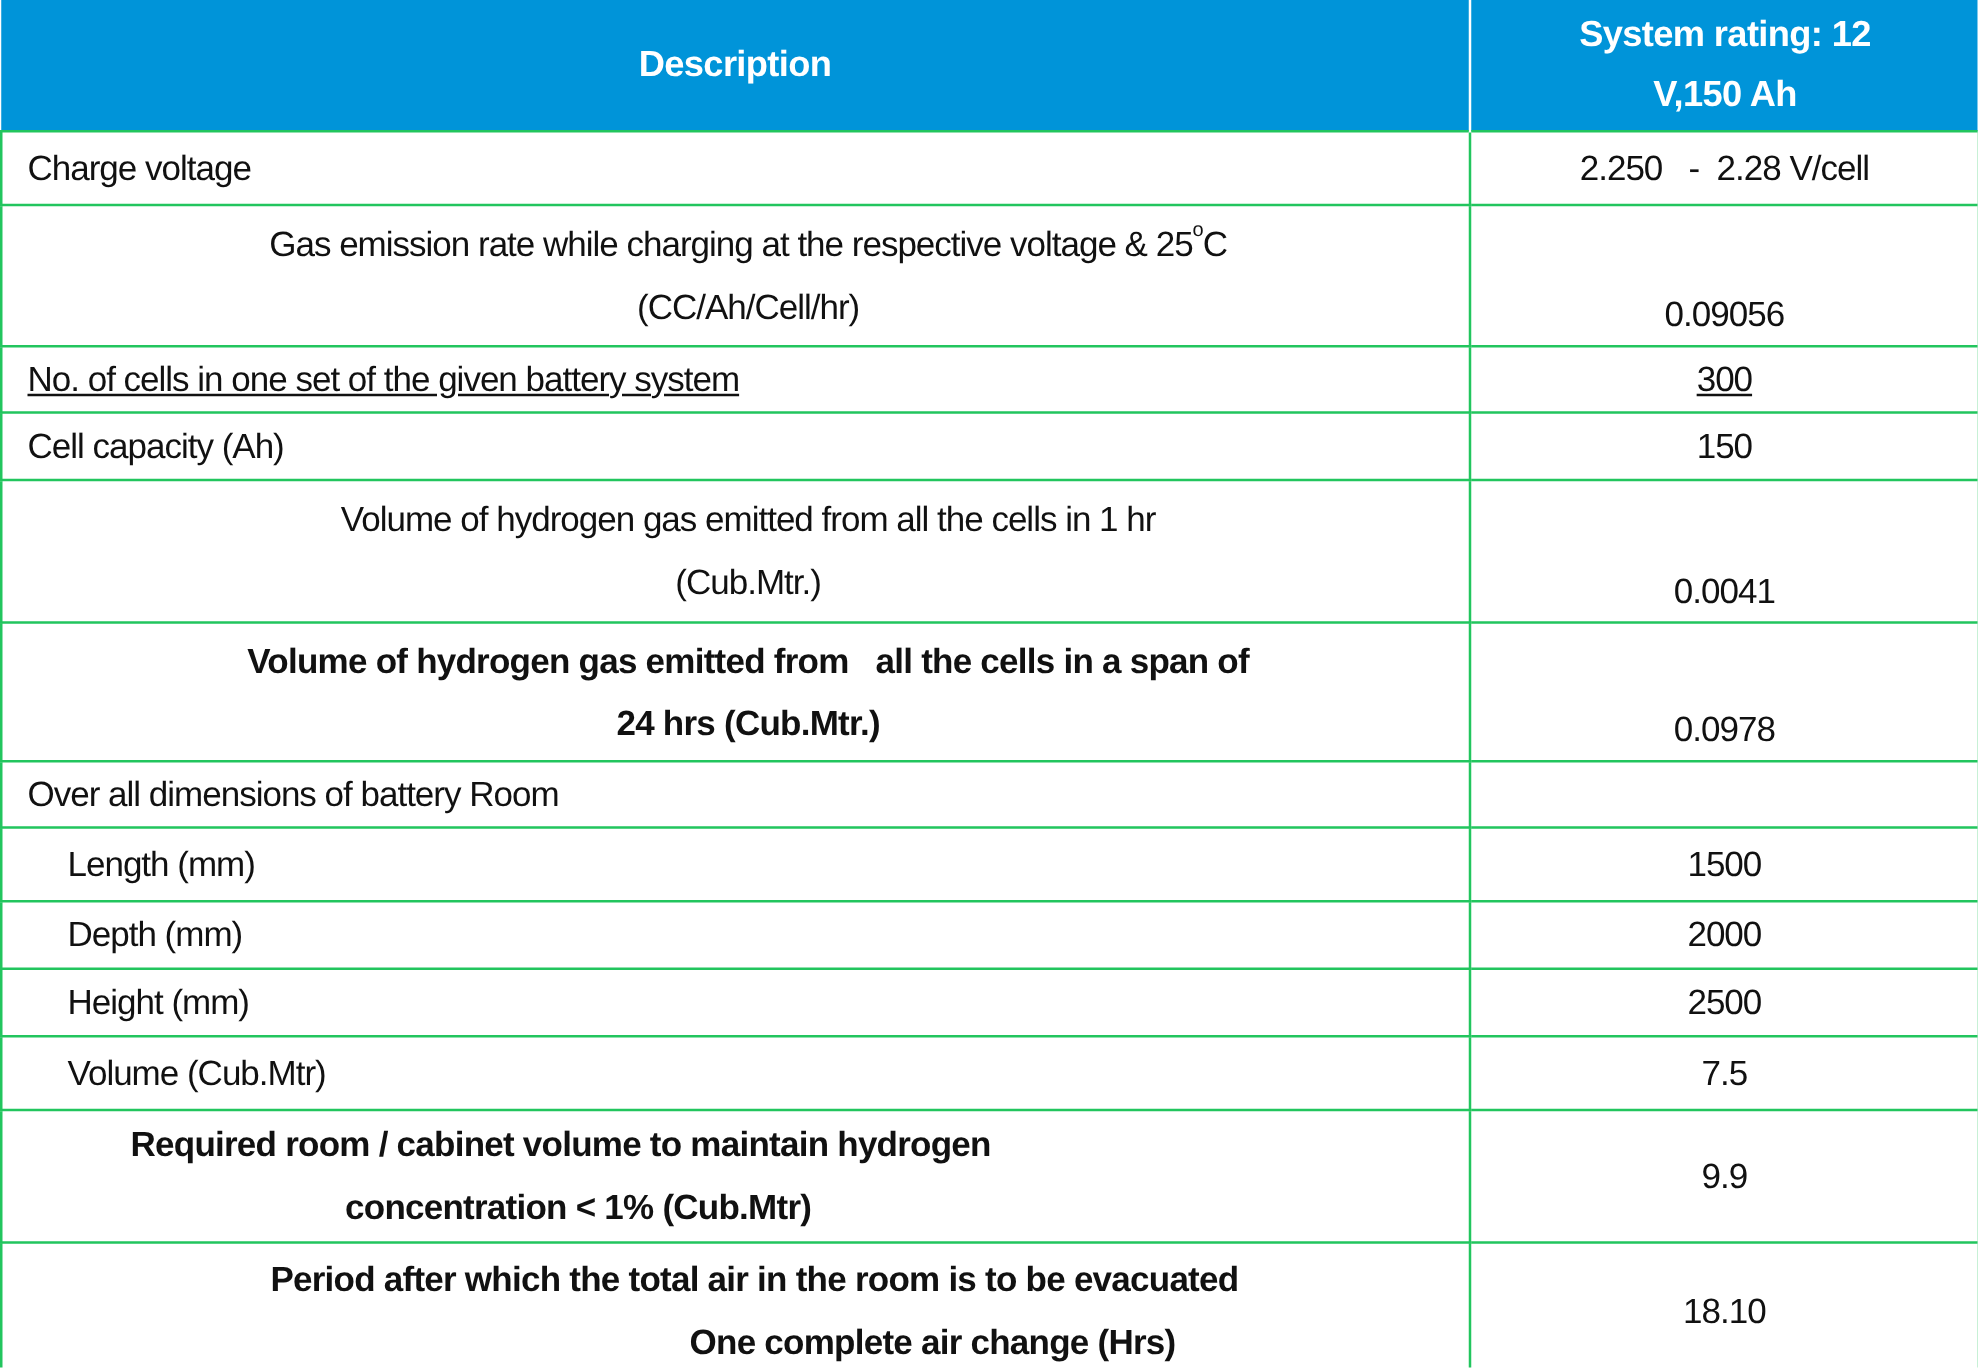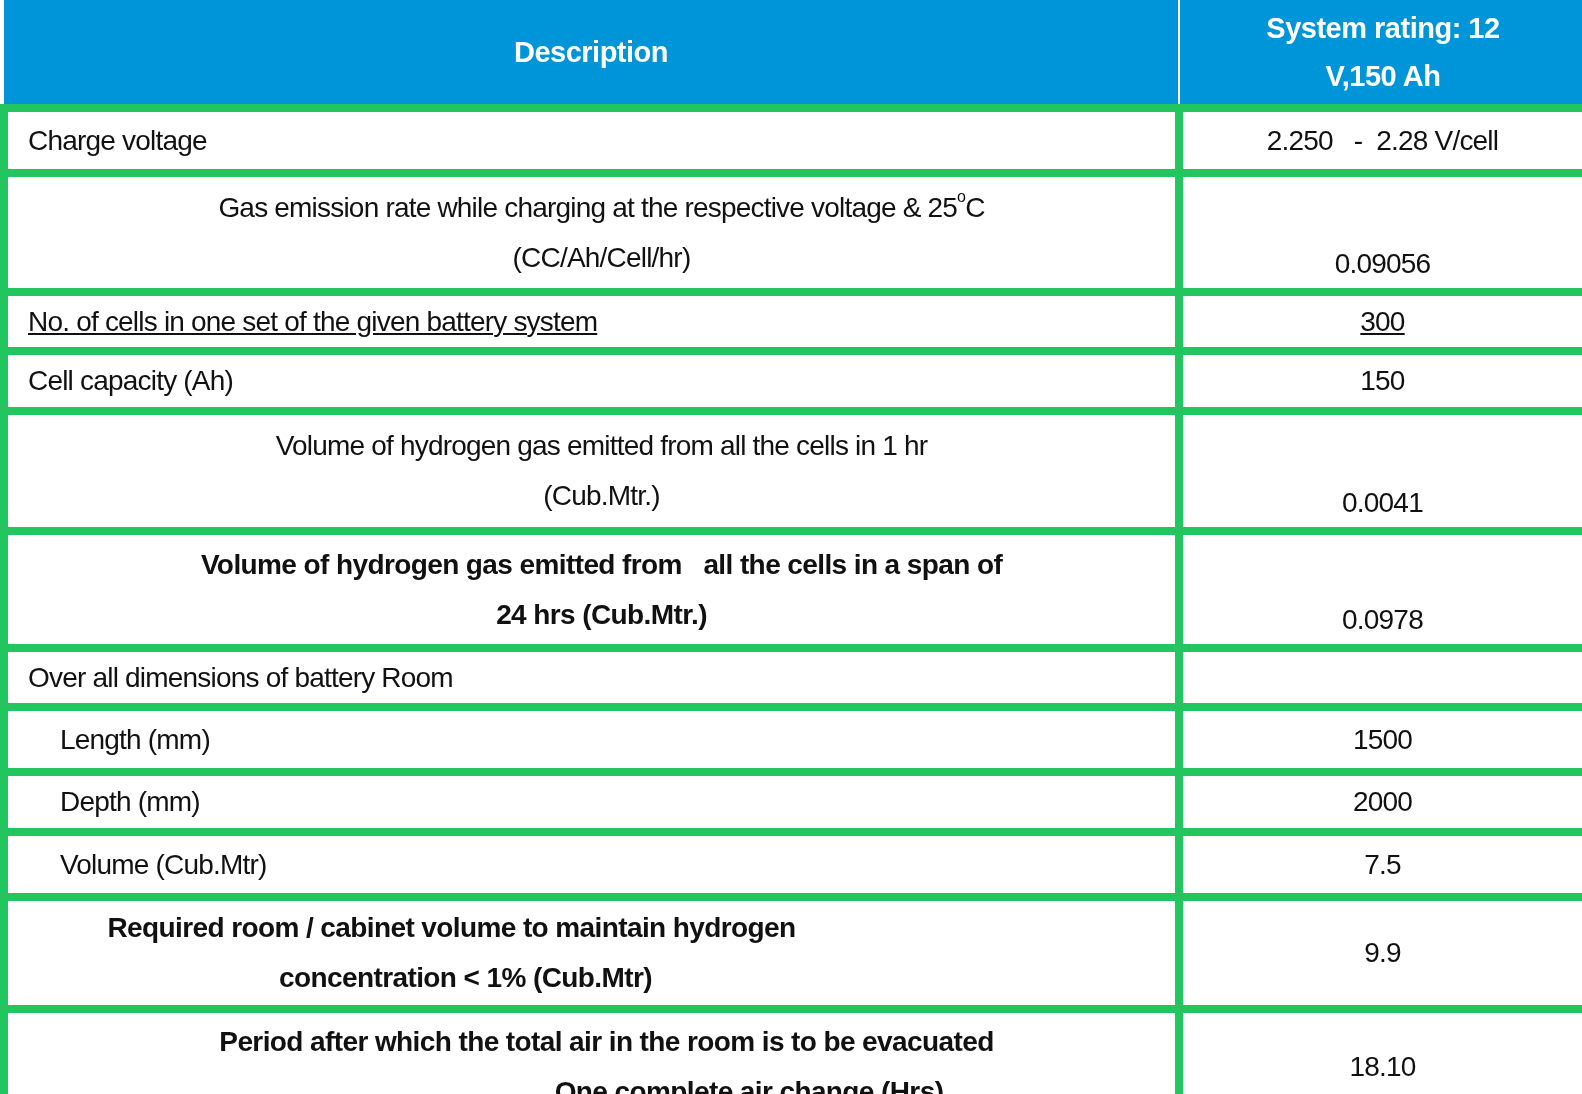--- a/index.html
+++ b/index.html
@@ -39,21 +39,21 @@
       letter-spacing: -0.5px;
     }
     .table th.h2 {
       border-right: none;
       margin-top: 36px;
     }
     .table th span {
       display: block;
     }
     .table td {
-      border: 8px solid #22c55e;
+      border: 2px solid #22c55e;
       padding: 0;
       font-size: 28px;
       letter-spacing: -0.8px;
       vertical-align: middle;
     }
     .table td.desc {
       padding-left: 20px;
       text-align: left;
     }
     .table td.desc.indent {
@@ -157,20 +157,24 @@
       <td class="val"></td>
     </tr>
     <tr class="r8">
       <td class="desc indent">Length (mm)</td>
       <td class="val">1500</td>
     </tr>
     <tr class="r9">
       <td class="desc indent">Depth (mm)</td>
       <td class="val">2000</td>
     </tr>
+    <tr class="r10">
+      <td class="desc indent">Height (mm)</td>
+      <td class="val">2500</td>
+    </tr>
     <tr class="r11">
       <td class="desc indent">Volume (Cub.Mtr)</td>
       <td class="val">7.5</td>
     </tr>
     <tr class="r12">
       <td class="desc bold center">
         <span class="line">Required room / cabinet volume to maintain hydrogen</span>
         <span class="line" style="padding-left:28px;">concentration &lt; 1% (Cub.Mtr)</span>
       </td>
       <td class="val">9.9</td>

